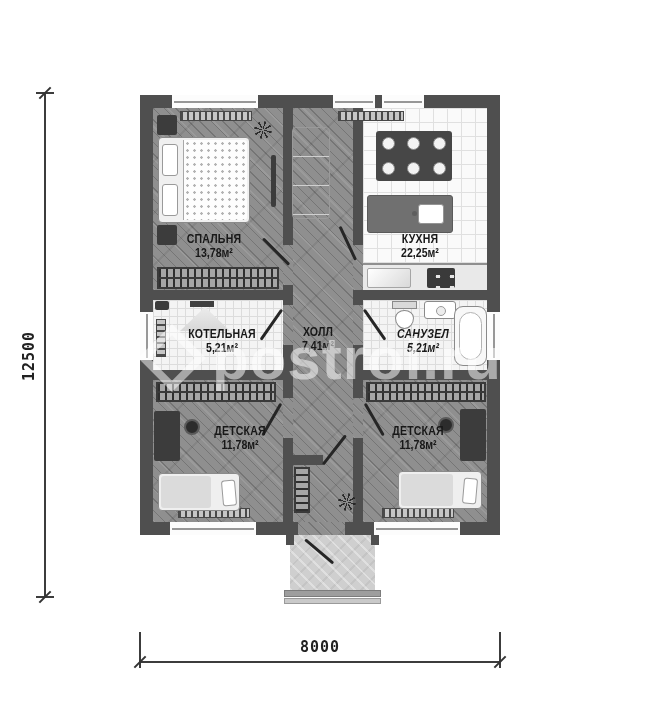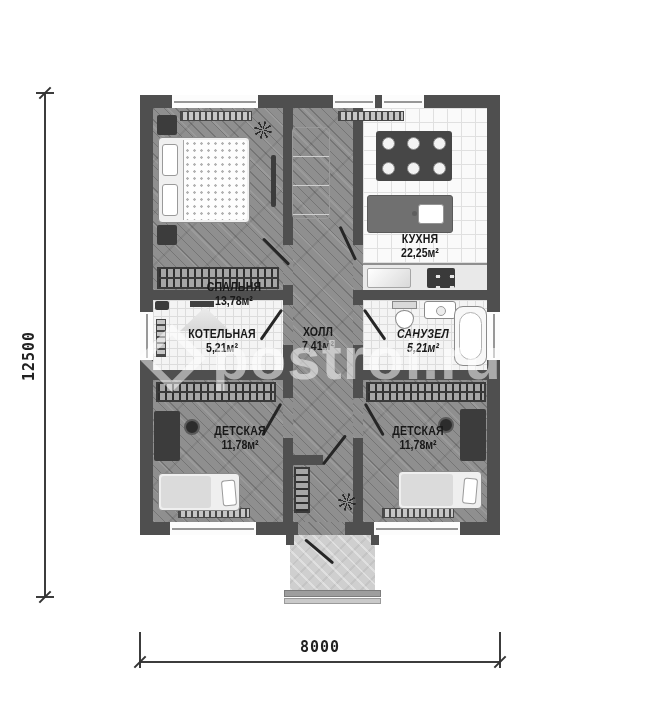--- a/index.html
+++ b/index.html
@@ -215,21 +215,21 @@
     <div class="plant" style="left:198px;top:398px;"></div>
   </div>
 
   <div class="porch" style="left:290px;top:535px;width:85px;height:55px;"></div>
   <div class="wall" style="position:absolute;left:286px;top:535px;width:8px;height:10px;"></div>
   <div class="wall" style="position:absolute;left:371px;top:535px;width:8px;height:10px;"></div>
   <div class="door-leaf" style="position:absolute;left:305px;top:538px;transform:rotate(40deg);"></div>
   <div class="step" style="left:284px;top:590px;width:97px;height:7px;background:#9e9e9e;border:1px solid #7c7c7c;"></div>
   <div class="step" style="left:284px;top:598px;width:97px;height:6px;background:#c9c9c9;border:1px solid #9a9a9a;"></div>
 
-  <div class="room-label" style="left:174px;top:232px;width:120px;margin-top:48px;">
+  <div class="room-label" style="left:154px;top:232px;width:120px;">
     <div class="room-name">СПАЛЬНЯ</div>
     <div class="room-area">13,78м²</div>
   </div>
   <div class="room-label" style="left:360px;top:232px;width:120px;">
     <div class="room-name">КУХНЯ</div>
     <div class="room-area">22,25м²</div>
   </div>
   <div class="room-label" style="left:162px;top:327px;width:120px;">
     <div class="room-name">КОТЕЛЬНАЯ</div>
     <div class="room-area">5,21м²</div>

